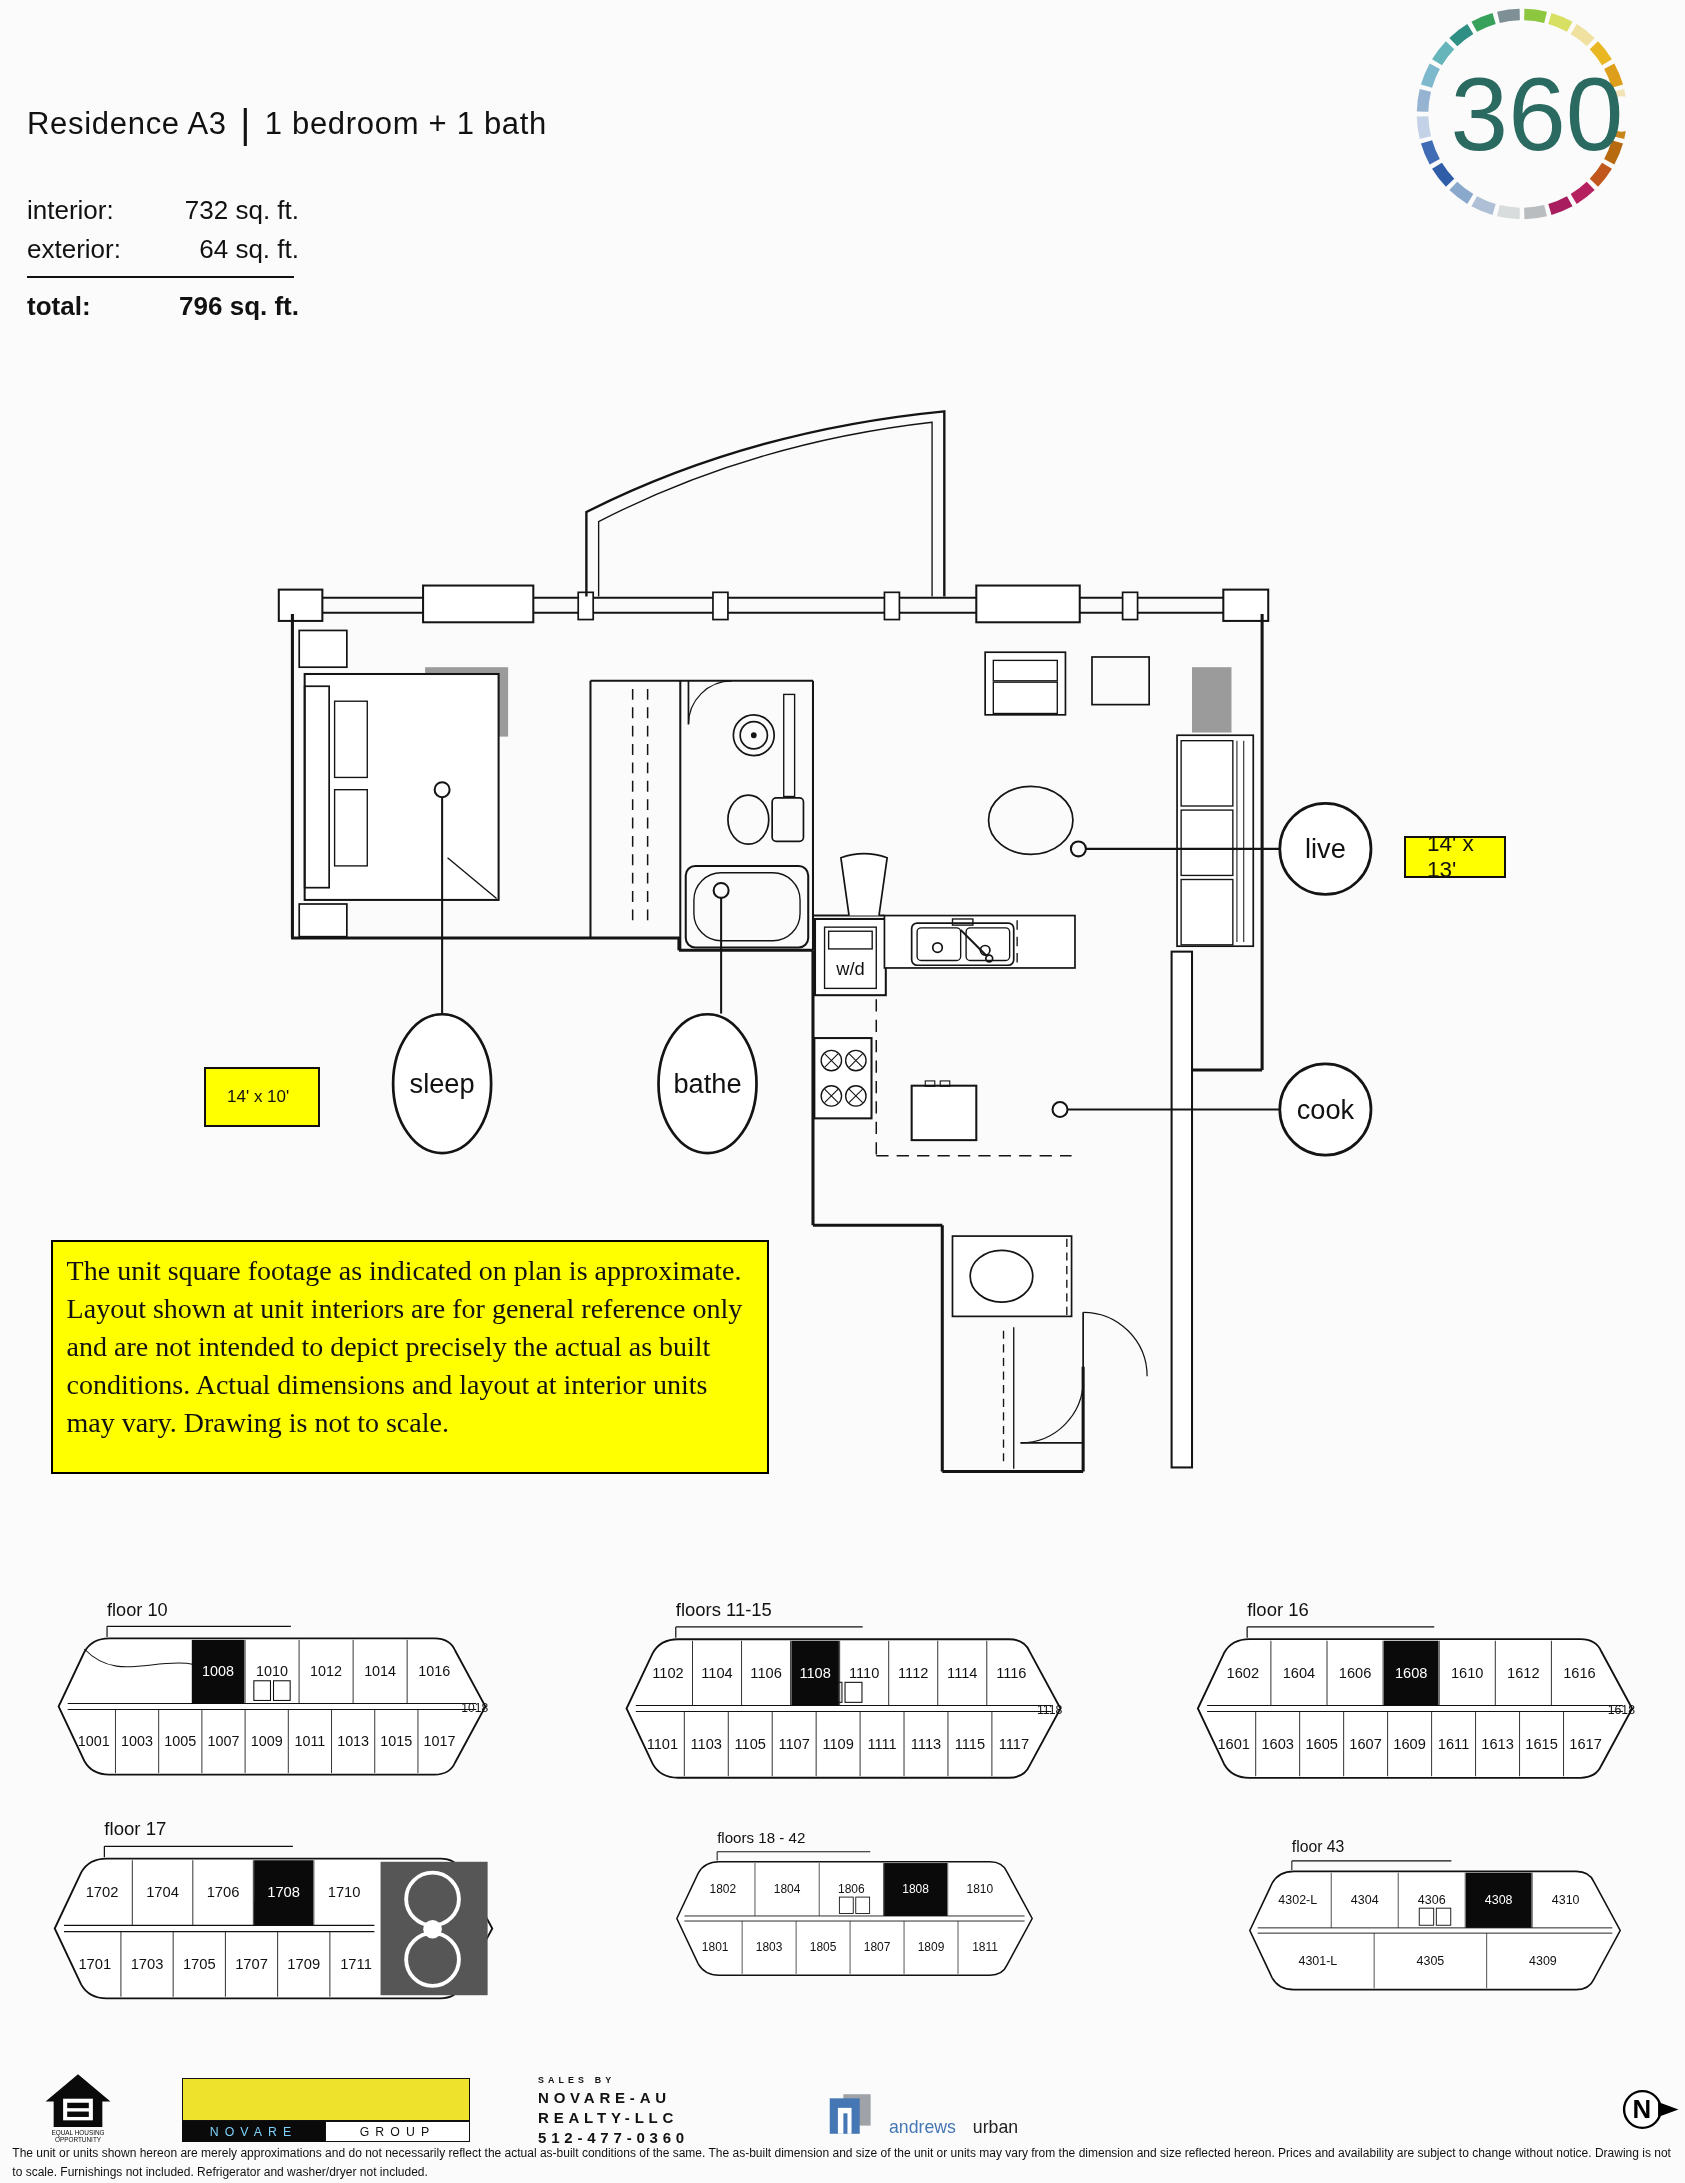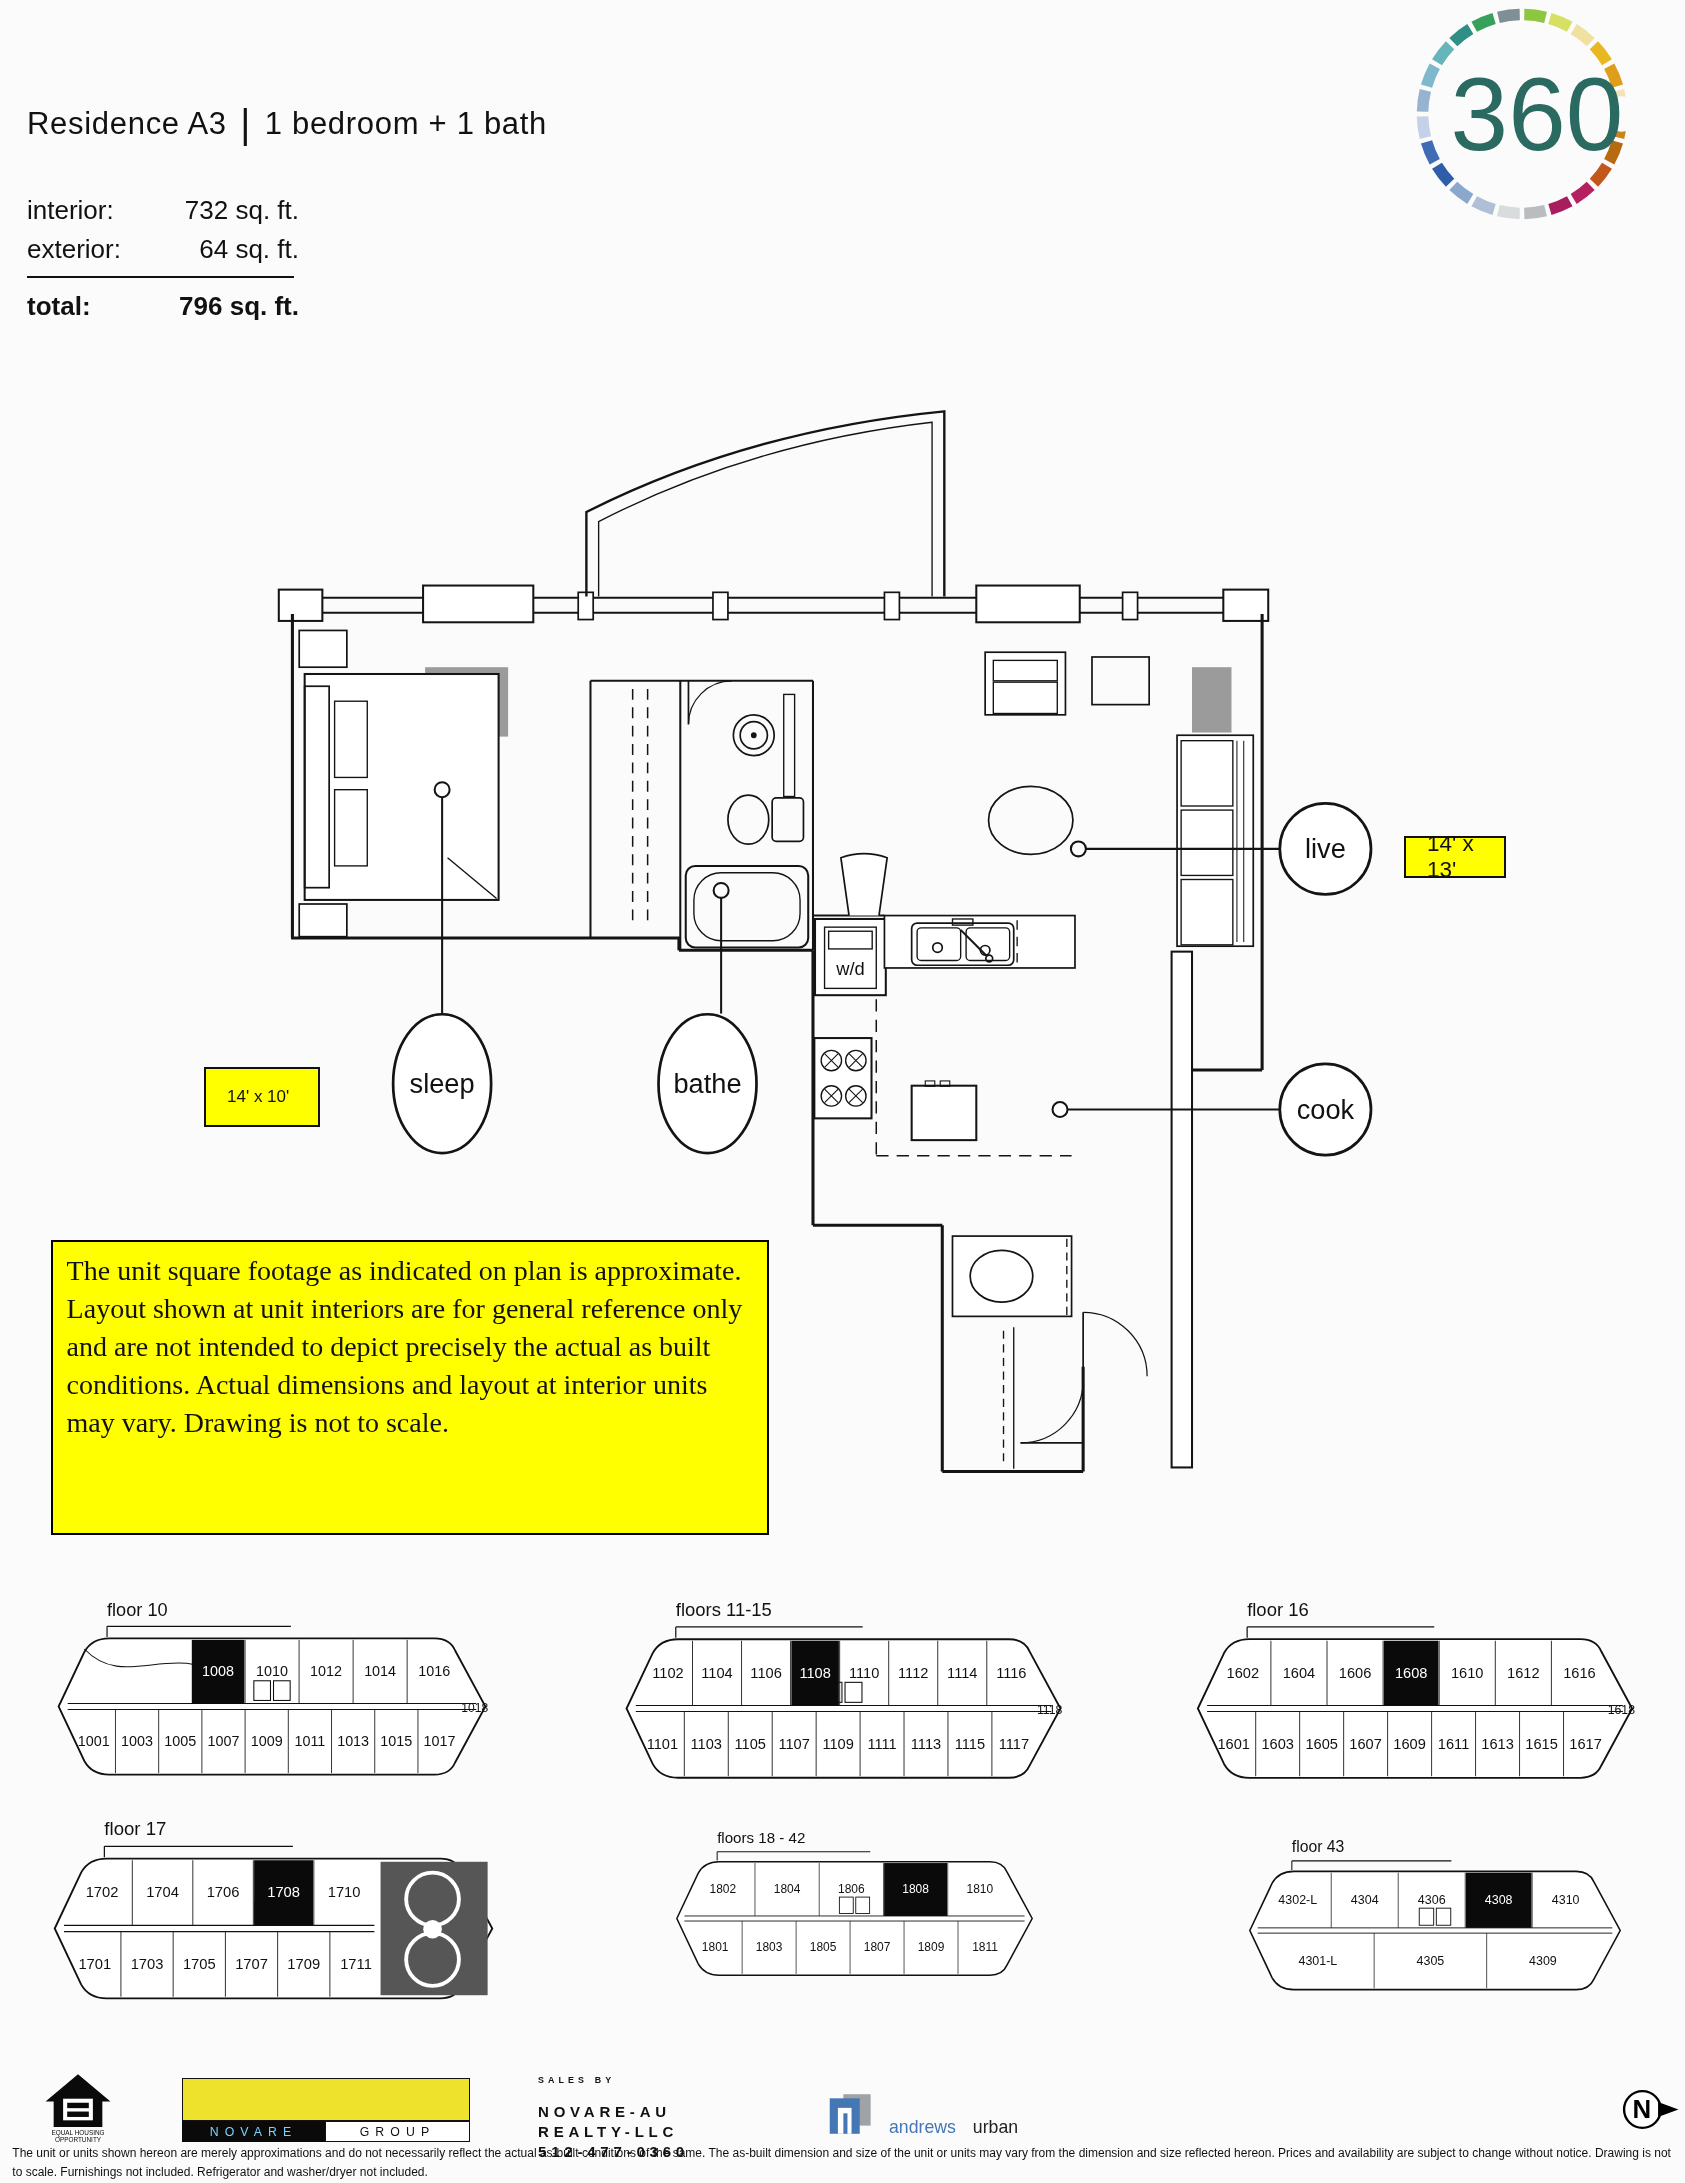--- a/index.html
+++ b/index.html
@@ -15,21 +15,21 @@
   #stats .lbl{width:146px}
   #stats .val{width:126px;text-align:right}
   #stats .rule{width:267px;height:2.7px;background:#111;margin:6.8px 0 8.2px}
   #stats .total{font-weight:bold}
 
   
   .ybox{position:absolute;background:#ffff00;border:2px solid #111;display:flex;align-items:center;
         padding-left:21px;box-sizing:border-box}
   #dim-live{left:1404px;top:836px;width:102px;height:42px;font-size:22.5px}
   #dim-sleep{left:204px;top:1067px;width:116px;height:60px;font-size:17px;border-width:2.7px}
-  #disclaimer{left:51px;top:1240px;width:718px;height:295px;background:#ffff00;border:2.7px solid #000;
+  #disclaimer{left:51px;top:1240px;width:718px;height:234px;background:#ffff00;border:2.7px solid #000;
         box-sizing:border-box;padding:9.5px 13.6px;font-family:"Liberation Serif",serif;
         font-size:28px;line-height:1.36}
 
   
   #plan{left:272px;top:381px;width:1116px;height:1144px}
   #logo{left:1413px;top:5.4px;width:218px;height:218px}
 
   
   .mini{position:absolute}
   .mini svg{width:100%;height:100%}
@@ -38,21 +38,21 @@
   
   #eho{left:37px;top:2073px;width:82px;height:71px}
   #novare{left:182px;top:2078px;width:289px;height:65px}
   #novare .ny{position:absolute;left:0;top:0;width:288px;height:43px;background:#efe22d;border:1.4px solid #111;box-sizing:border-box}
   #novare .nb{position:absolute;left:0;top:43px;width:288px;height:21px;display:flex}
   #novare .nL{width:143px;background:#0a0a0a;color:#7dd3fc;font-size:12.3px;letter-spacing:6.1px;
               display:flex;align-items:center;justify-content:center}
   #novare .nR{width:145px;background:#fff;border:1.4px solid #111;box-sizing:border-box;color:#111;font-size:12.3px;
               letter-spacing:6.1px;display:flex;align-items:center;justify-content:center}
   #sales{left:538px;top:2075px;font-weight:bold}
-  #sales .s1{font-size:8.9px;letter-spacing:4.1px;margin-bottom:17px}
+  #sales .s1{font-size:8.9px;letter-spacing:4.1px;margin-bottom:3px}
   #sales .s2{font-size:15px;letter-spacing:4.8px;line-height:20px}
   #andrews{left:827px;top:2090px;display:flex;align-items:flex-end;gap:17px}
   #andrews .aw{font-size:17.7px}
   #compass{left:1620px;top:2087px;width:68px;height:45px}
   #fineprint{left:12.3px;top:2144px;width:1662px;font-size:12px;line-height:1.55}
 </style>
 </head>
 <body>
 
 <div class="abs" id="page-title">

